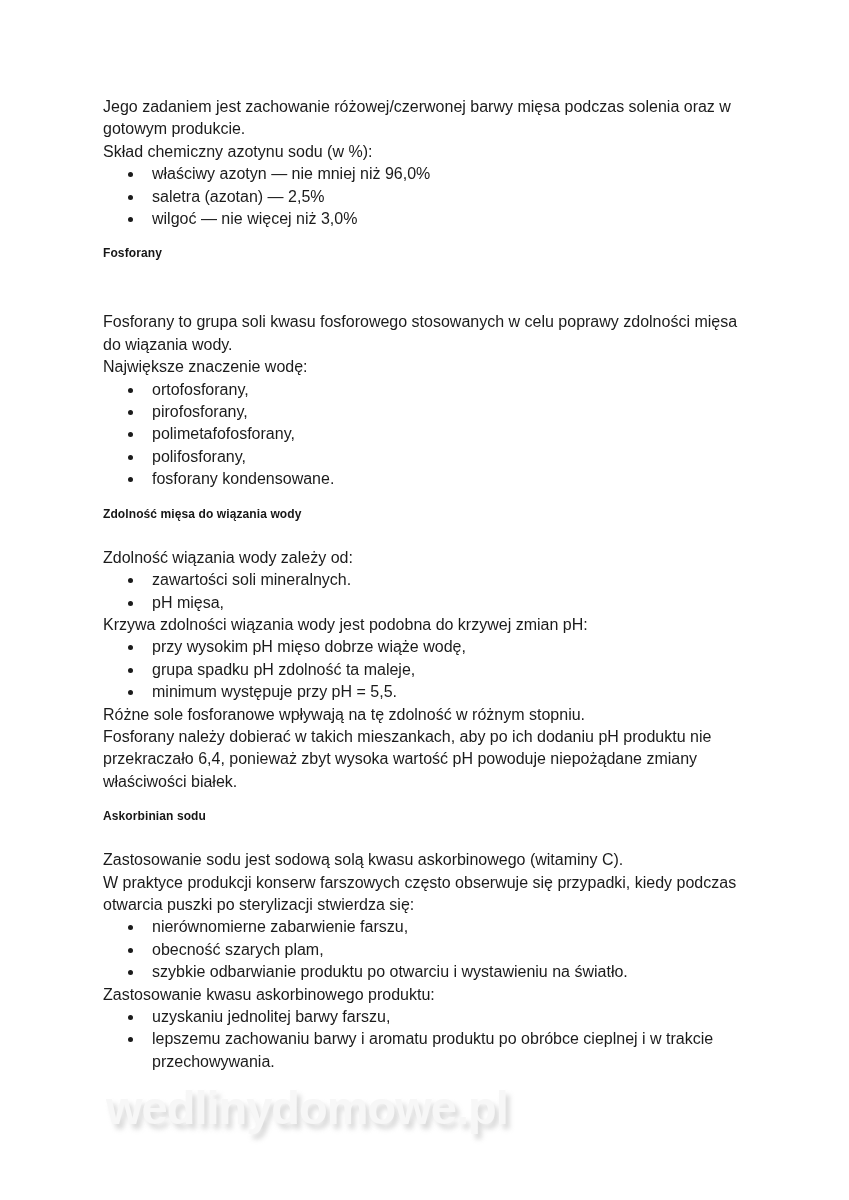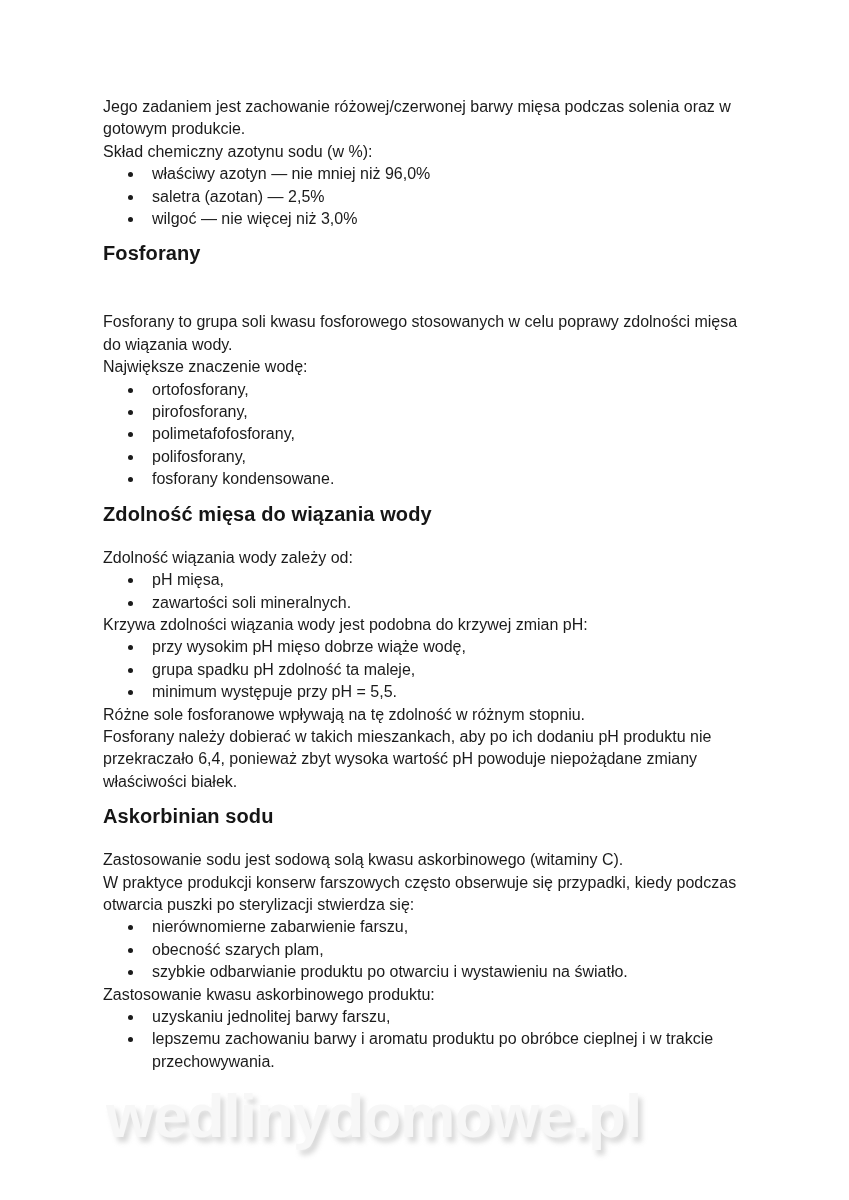--- a/index.html
+++ b/index.html
@@ -19,21 +19,21 @@
     position: absolute;
     left: 103px; top: 0;
     width: 645px;
     padding-top: 96px;
     color: #1b1b1b;
     font-size: 16px;
     line-height: 22.4px;
   }
   p { margin: 0; }
   h2 {
-    font-size: 20px;
+    font-size: 12px;
     line-height: 26px;
     font-weight: 700;
     margin: 10px 0 20px 0;
     color: #161616;
     letter-spacing: 0.1px;
   }
   h2.after-gap { margin-bottom: 45px; }
   ul.bullets {
     margin: 0; padding: 0;
     list-style: none;
@@ -46,21 +46,21 @@
     content: "";
     position: absolute;
     left: 25px; top: 9px;
     width: 5px; height: 5px;
     border-radius: 50%;
     background: #1b1b1b;
   }
   .watermark {
     position: absolute;
     left: 106px; top: 1080px;
-    font-size: 62px;
+    font-size: 47px;
     font-weight: 700;
     letter-spacing: -1px;
     color: #f7f7f7;
     text-shadow: 4px 5px 5px rgba(170,170,170,0.45);
     white-space: nowrap;
     user-select: none;
     pointer-events: none;
   }
 </style>
 </head>
@@ -84,22 +84,22 @@
       <li>ortofosforany,</li>
       <li>pirofosforany,</li>
       <li>polimetafofosforany,</li>
       <li>polifosforany,</li>
       <li>fosforany kondensowane.</li>
     </ul>
 
     <h2>Zdolność mięsa do wiązania wody</h2>
     <p>Zdolność wiązania wody zależy od:</p>
     <ul class="bullets">
+      <li>zawartości soli mineralnych.</li>
       <li>pH mięsa,</li>
-      <li>zawartości soli mineralnych.</li>
     </ul>
     <p>Krzywa zdolności wiązania wody jest podobna do krzywej zmian pH:</p>
     <ul class="bullets">
       <li>przy wysokim pH mięso dobrze wiąże wodę,</li>
       <li>grupa spadku pH zdolność ta maleje,</li>
       <li>minimum występuje przy pH = 5,5.</li>
     </ul>
     <p>Różne sole fosforanowe wpływają na tę zdolność w różnym stopniu.</p>
     <p>Fosforany należy dobierać w takich mieszankach, aby po ich dodaniu pH produktu nie przekraczało 6,4, ponieważ zbyt wysoka wartość pH powoduje niepożądane zmiany właściwości białek.</p>
 

